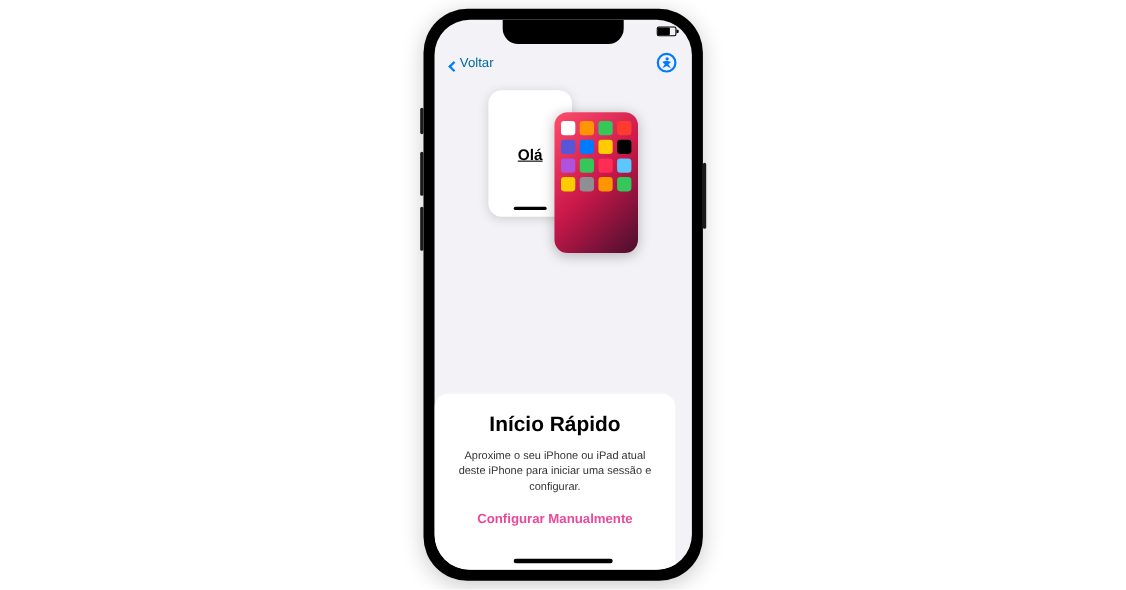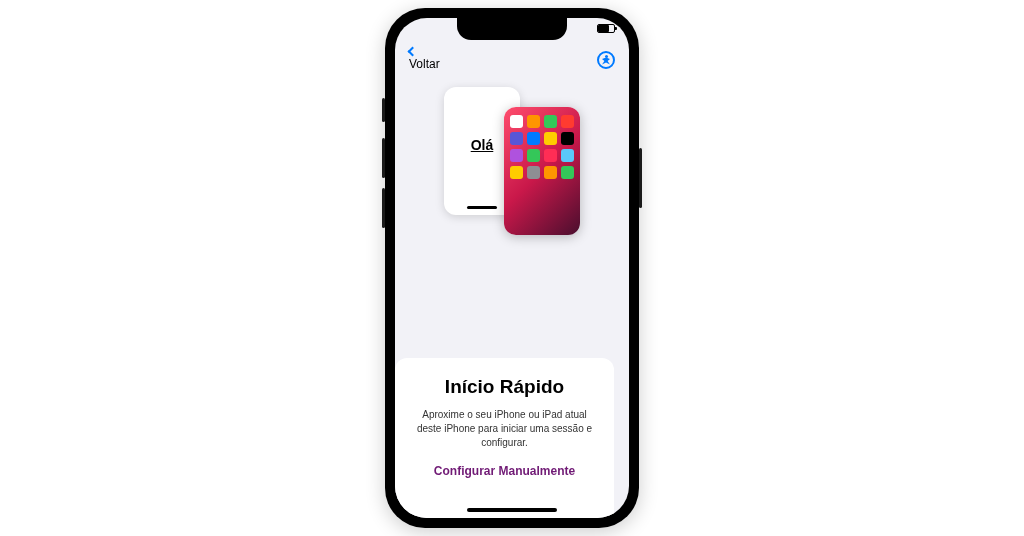--- a/index.html
+++ b/index.html
@@ -82,25 +82,24 @@
       border-radius: 1px;
     }
     .nav-bar {
       padding: 30px 14px 6px;
       display: flex;
       justify-content: space-between;
       align-items: center;
     }
     .back-btn {
       display: flex;
-      align-items: flex-start;
-      color: #000000;
+      align-items: flex-end;
+      color: #0369a1;
       font-size: 12px;
       gap: 2px;
-      flex-direction: column;
     }
     .chevron-left {
       width: 7px;
       height: 7px;
       border-left: 2px solid #007aff;
       border-bottom: 2px solid #007aff;
       transform: rotate(45deg);
     }
     .accessibility-btn {
       width: 18px;
@@ -138,21 +137,21 @@
       gap: -20px;
       position: relative;
       height: 145px;
     }
     .mini-phone {
       border-radius: 12px;
       position: relative;
     }
     .mini-phone-1 {
       width: 76px;
-      height: 128px;
+      height: 115px;
       background: #fff;
       box-shadow: 0 2px 10px rgba(0,0,0,0.15);
       padding: 10px 6px;
       z-index: 1;
       text-decoration: underline;
     }
     .mini-phone-1 .greeting {
       font-size: 14px;
       font-weight: 600;
       color: #000;
@@ -207,21 +206,21 @@
       margin-bottom: 10px;
     }
     .desc {
       font-size: 10px;
       color: #333;
       line-height: 1.4;
       margin-bottom: 10px;
       padding: 0 4px;
     }
     .manual-link {
-      color: #701a75;
+      color: #ec4899;
       font-size: 12px;
       font-weight: 600;
       margin-top: 14px;
       display: block;
     }
     .home-indicator {
       position: absolute;
       bottom: 6px;
       left: 50%;
       transform: translateX(-50%);

